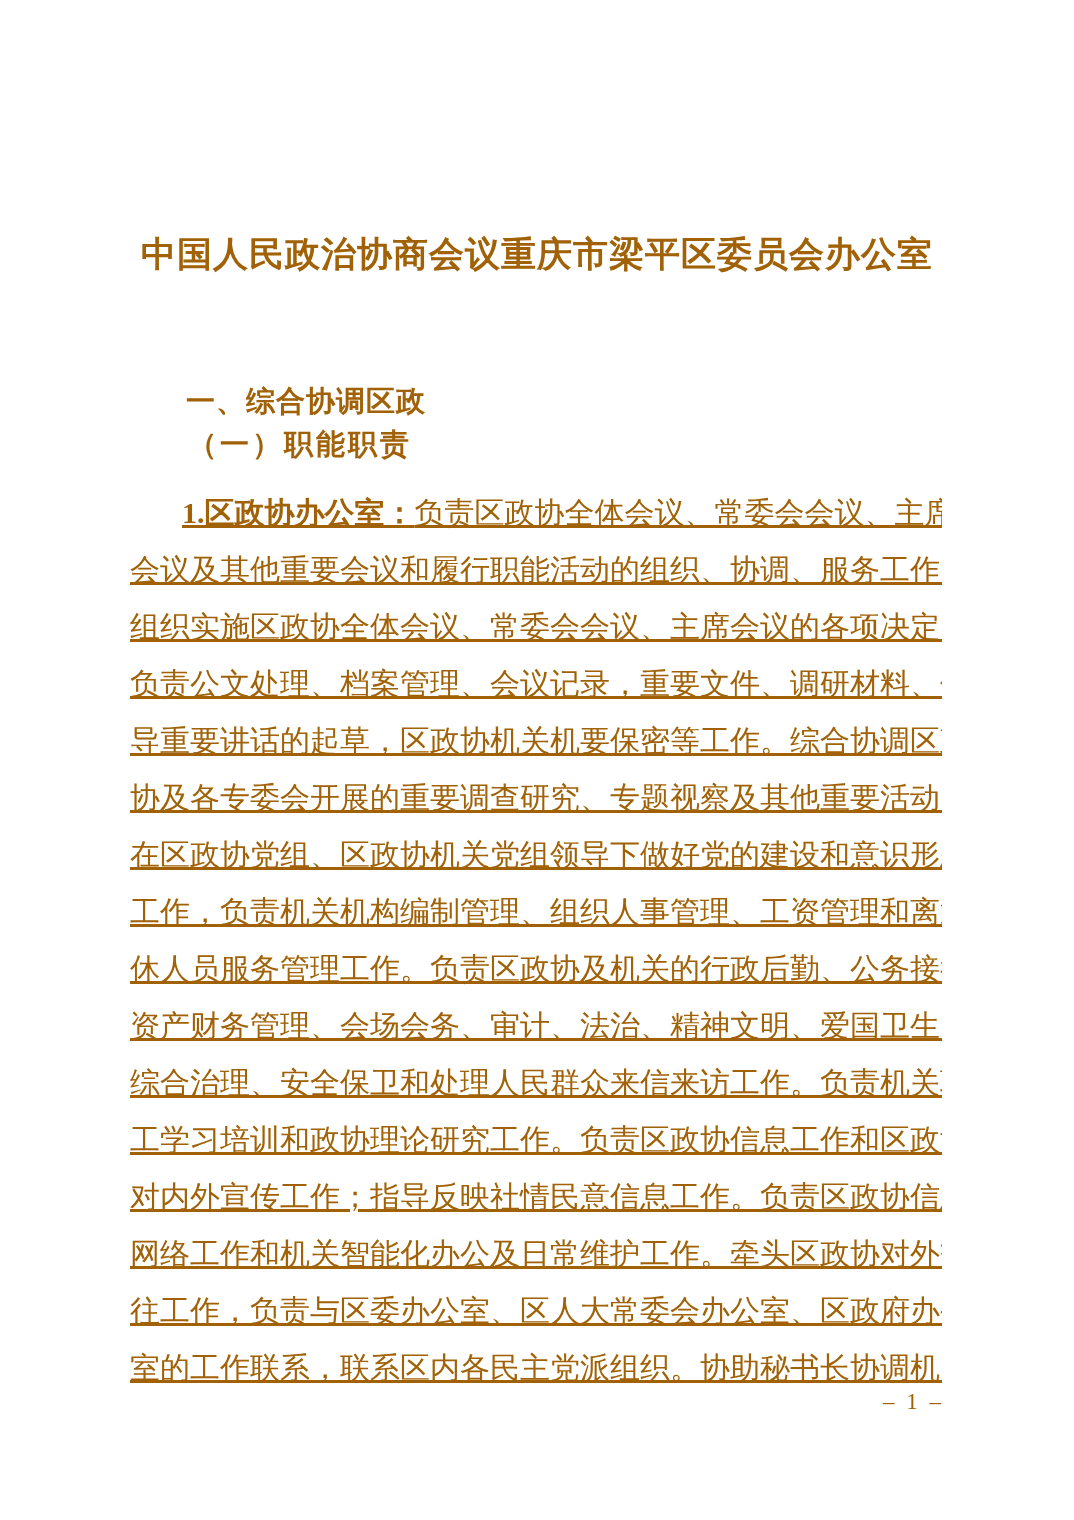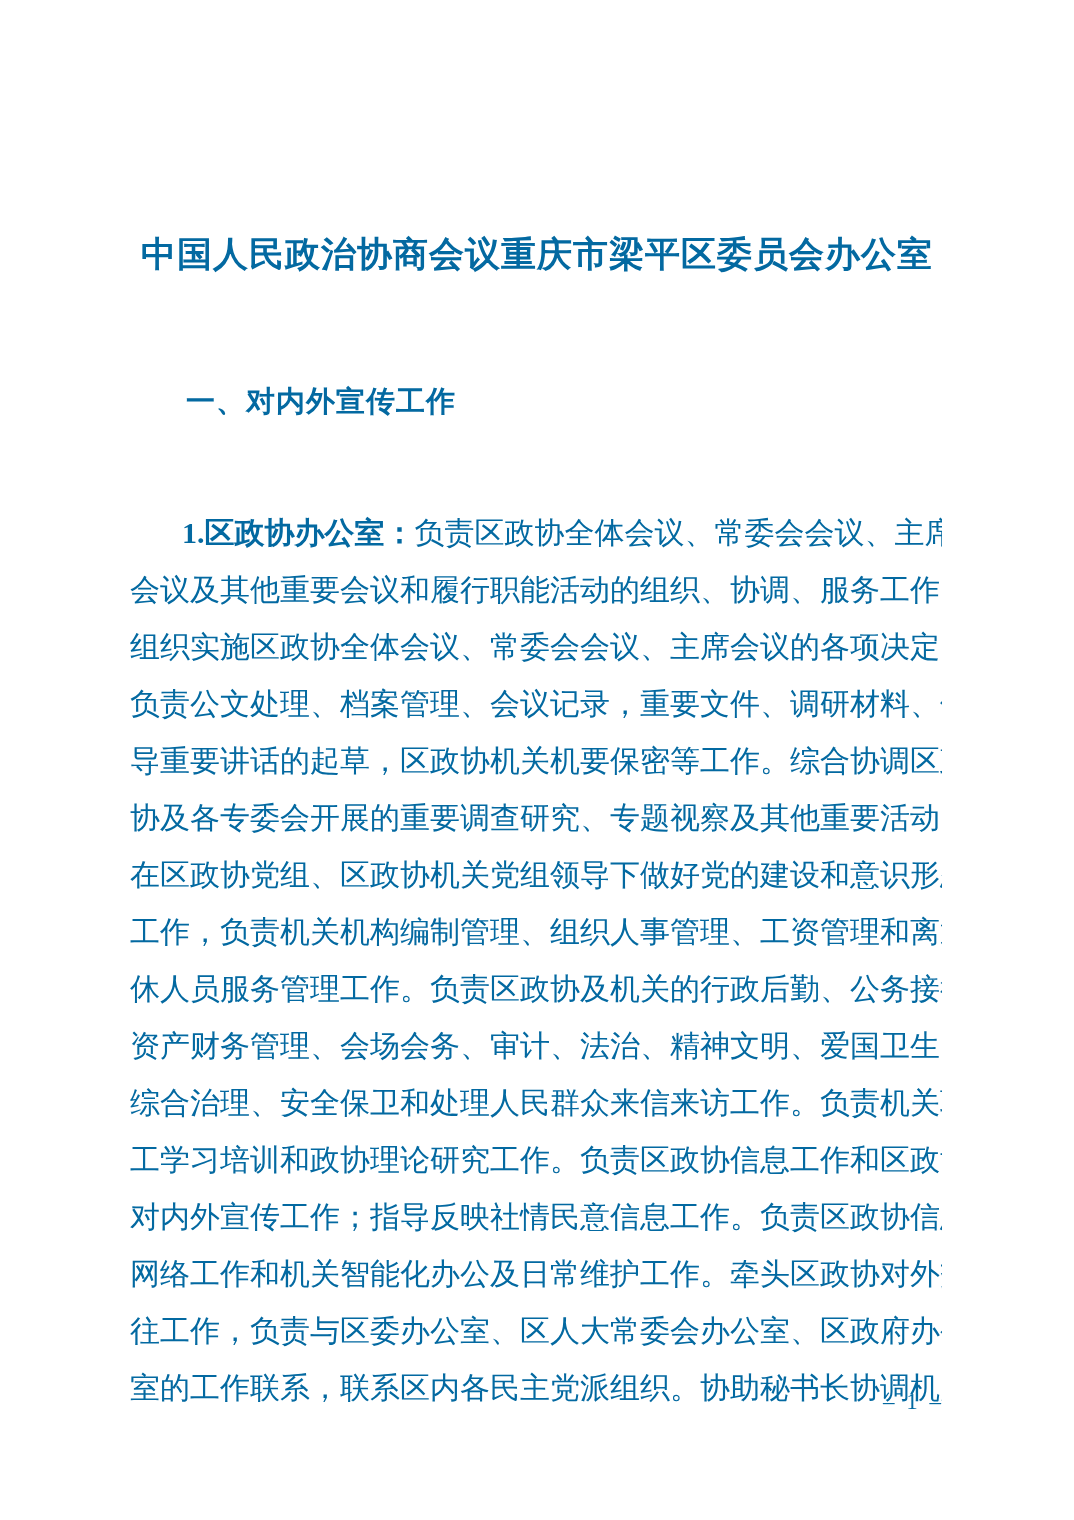--- a/index.html
+++ b/index.html
@@ -1,21 +1,21 @@
 <!DOCTYPE html>
 <html><head>
 <meta charset="utf-8">
 <style>
   html, body { margin: 0; padding: 0; background: #ffffff; }
   .page {
     position: relative;
     width: 1074px;
     height: 1520px;
     background: #ffffff;
-    color: #0369a1;
+    color: #a16207;
     font-family: "Liberation Serif", serif;
     overflow: hidden;
   }
   .title-block {
     position: absolute;
     top: 220px;
     left: 0;
     width: 100%;
     text-align: center;
   }
@@ -42,22 +42,23 @@
     top: 427px;
     font-family: "Liberation Serif", serif;
     font-weight: bold;
     font-size: 29px;
     line-height: 34px;
     letter-spacing: 3px;
   }
   .body-text {
     position: absolute;
     left: 130px;
-    top: 504px;
+    top: 484px;
     width: 812px;
+    text-decoration: underline;
   }
   .para-line {
     font-family: "Liberation Serif", serif;
     font-size: 30px;
     height: 57px;
     line-height: 57px;
     text-align: justify;
     text-align-last: justify;
     text-justify: inter-character;
     white-space: nowrap;
@@ -76,22 +77,23 @@
 </style>
 </head>
 <body>
 
 <div class="page">
 
   <div class="title-block">
     <div class="title-line">中国人民政治协商会议重庆市梁平区委员会办公室</div>
   </div>
 
-  <div class="section-heading">一、对内外宣传工作</div>
+  <div class="section-heading">一、综合协调区政</div>
 
+  <div class="subsection-heading">（一）职能职责</div>
 
   <div class="body-text">
     <div class="para-line first"><span class="lead">1.区政协办公室：</span><span>负责区政协全体会议、常委会会议、主席</span></div>
     <div class="para-line">会议及其他重要会议和履行职能活动的组织、协调、服务工作；</div>
     <div class="para-line">组织实施区政协全体会议、常委会会议、主席会议的各项决定。</div>
     <div class="para-line">负责公文处理、档案管理、会议记录，重要文件、调研材料、领</div>
     <div class="para-line">导重要讲话的起草，区政协机关机要保密等工作。综合协调区政</div>
     <div class="para-line">协及各专委会开展的重要调查研究、专题视察及其他重要活动。</div>
     <div class="para-line">在区政协党组、区政协机关党组领导下做好党的建设和意识形态</div>
     <div class="para-line">工作，负责机关机构编制管理、组织人事管理、工资管理和离退</div>

